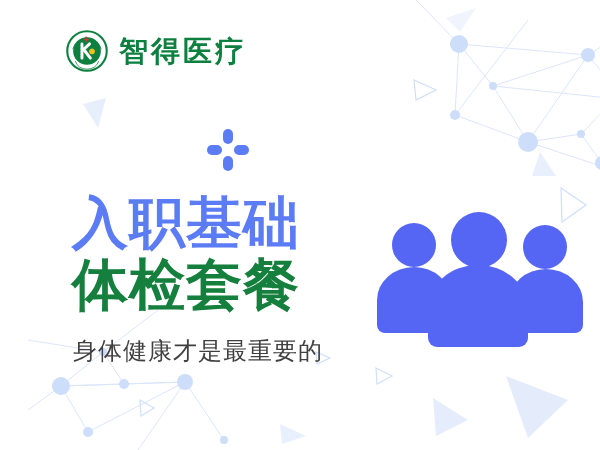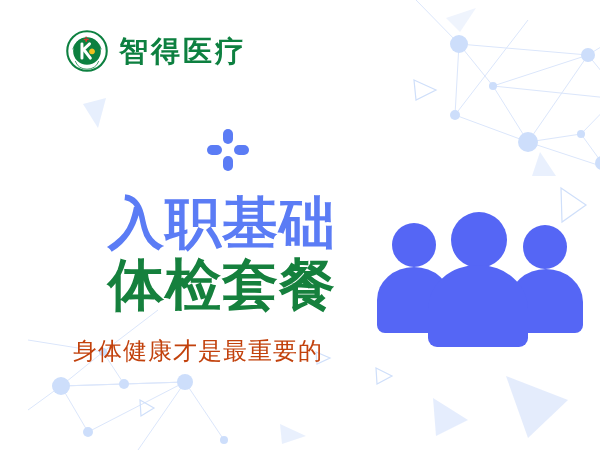--- a/index.html
+++ b/index.html
@@ -57,21 +57,20 @@
     top: 128px;
     width: 44px;
     height: 44px;
   }
   
   #headline {
     position: absolute;
     left: 44px;
     top: 192px;
     width: 300px;
-    text-align: center;
   }
   .headline-line {
     display: block;
     font-size: 56px;
     line-height: 62px;
     font-weight: bold;
     color: #5b7cf5;
     letter-spacing: 1px;
     white-space: nowrap;
     font-family: "DejaVu Sans", "Liberation Sans", sans-serif;
@@ -187,21 +186,21 @@
     <rect x="17" y="28" width="10" height="15" rx="5" fill="#5b7cf5"></rect>
     <rect x="1" y="17" width="15" height="10" rx="5" fill="#5b7cf5"></rect>
     <rect x="28" y="17" width="15" height="10" rx="5" fill="#5b7cf5"></rect>
   </svg>
 
   <div id="headline">
     <span class="headline-line" style="color: rgb(91, 124, 245);">入职基础</span>
     <span class="headline-line" style="color: #15803d;">体检套餐</span>
   </div>
 
-  <div id="subtitle" style="color: #c2410c;">身体健康才是最重要的</div>
+  <div id="subtitle" style="color: #404040;">身体健康才是最重要的</div>
 
   <svg id="people-illustration" viewBox="0 0 215 135" aria-hidden="true">
     <g fill="#5566f5">
 
       <circle cx="41" cy="33" r="22"></circle>
       <path d="M4 113 L4 88 a37 33 0 0 1 74 0 L78 113 a8 8 0 0 1 -8 8 L12 121 a8 8 0 0 1 -8 -8 Z"></path>
 
       <circle cx="172" cy="35" r="22"></circle>
       <path d="M136 113 L136 90 a37 33 0 0 1 74 0 L210 113 a8 8 0 0 1 -8 8 L144 121 a8 8 0 0 1 -8 -8 Z"></path>
 

